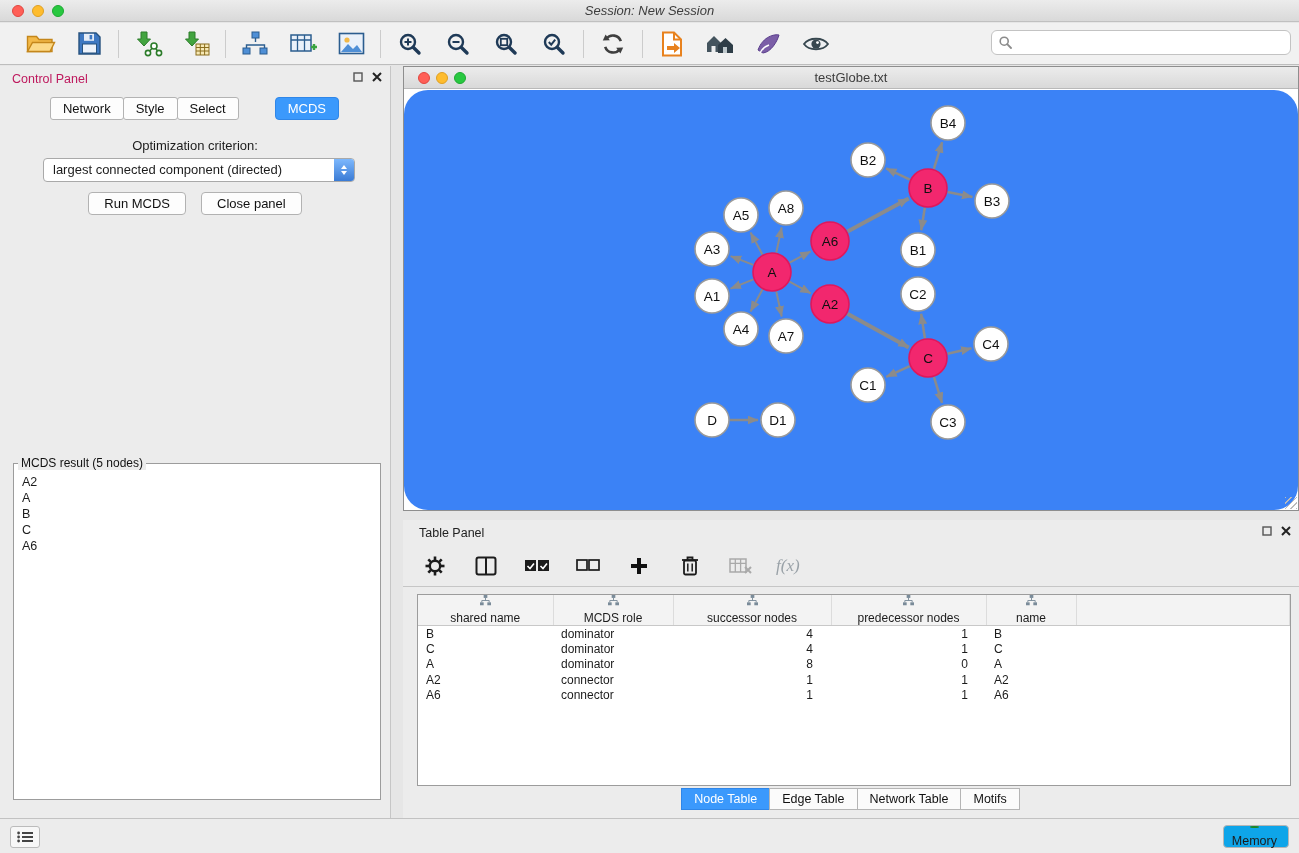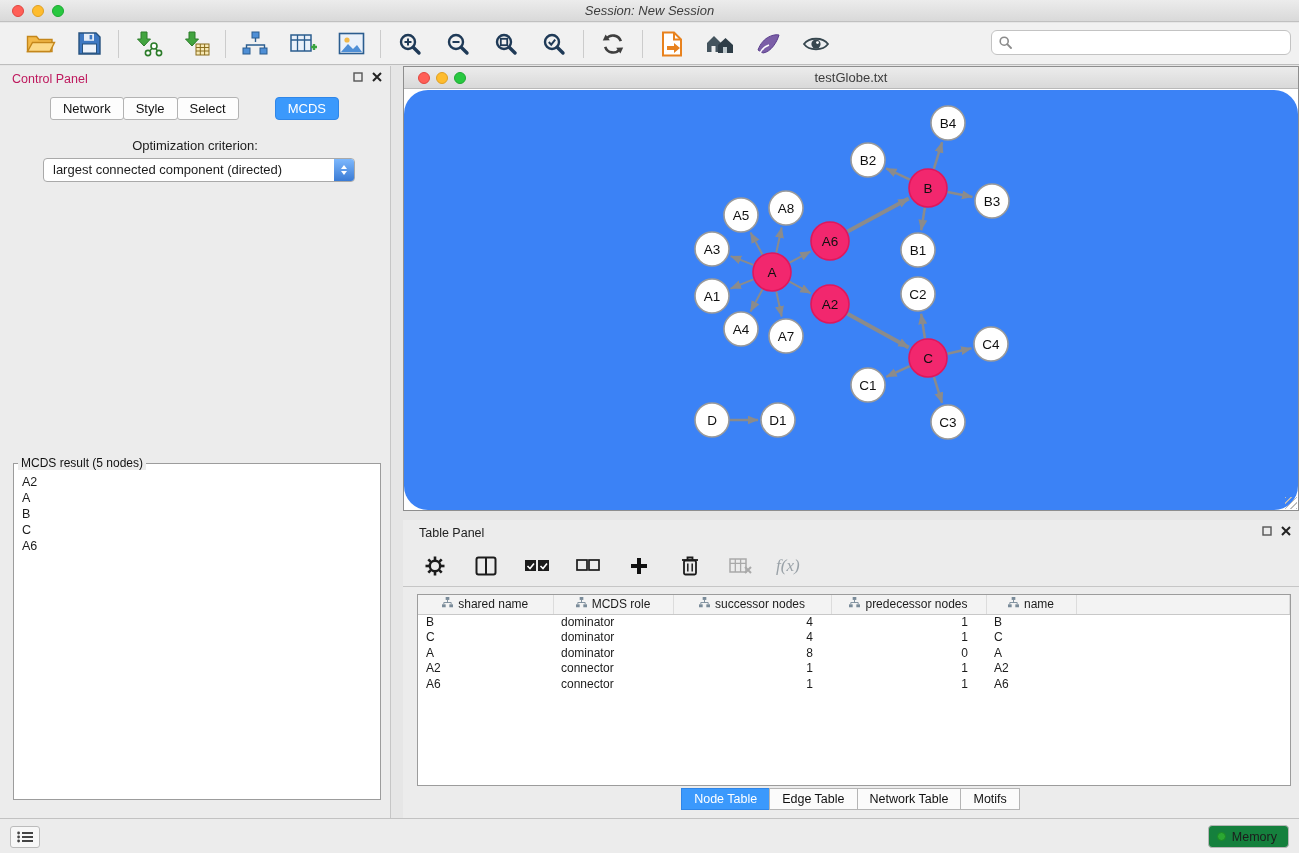--- a/index.html
+++ b/index.html
@@ -68,35 +68,35 @@
   .tp-header { height:25px; position:relative; }
   .tp-title { position:absolute; left:16px; top:6px; font-size:12.5px; color:#222; }
   .tp-toolbar { position:absolute; top:25px; left:0; right:0; height:42px; display:flex;
     align-items:center; gap:19px; padding-left:16px; border-bottom:1px solid #c6c6c6; }
   .fx-label { font-family:"Liberation Serif", serif; font-style:italic; font-size:17px; color:#9aa2a8; }
   .table-wrap { position:absolute; top:74px; left:14px; right:8px; height:192px;
     background:#fff; border:1px solid #9c9c9c; overflow:hidden; }
   table.node-table { width:100%; border-collapse:collapse; font-size:12px; table-layout:fixed; }
   .node-table th { background:#f3f3f3; border-right:1px solid #dcdcdc; border-bottom:1px solid #c8c8c8;
     font-weight:normal; height:19px; font-size:12px; white-space:nowrap; overflow:hidden; }
-  .node-table th .th-inner { display:flex; justify-content:center; gap:5px; }
+  .node-table th .th-inner { display:flex; align-items:center; justify-content:center; gap:5px;flex-direction:column; }
   .node-table td { padding:0 8px; height:15.5px; white-space:nowrap; overflow:hidden; }
   .node-table td.num { text-align:right; padding-right:18px; }
   .tp-tabs { position:absolute; top:268px; left:0; right:0; display:flex; justify-content:center; }
   .tp-tab { border:1px solid #b5b5b5; background:#fbfbfb; padding:3px 12px; font-size:12.5px;
     margin-left:-1px; border-radius:0; color:#111; }
   .tp-tab.active { background:#3b99fc; border-color:#2f86e8; color:#fff; }
   
   .statusbar { position:absolute; left:0; right:0; bottom:0; height:35px; background:#ececec;
     border-top:1px solid #c2c2c2; }
   .sb-left-btn { position:absolute; left:10px; top:7px; width:30px; height:22px; background:#f7f7f7;
     border:1px solid #bbbbbb; border-radius:3px; display:flex; align-items:center; justify-content:center; }
-  .memory-btn { position:absolute; right:10px; top:6px; height:23px; background:#15803d;
+  .memory-btn { position:absolute; right:10px; top:6px; height:23px; background:#0ea5e9;
     border:1px solid #b6b6b6; border-radius:4px; display:flex; align-items:center; gap:6px;
-    padding:0 11px 0 8px; font-size:12.5px; }
+    padding:0 11px 0 8px; font-size:12.5px;flex-direction:column; }
   .mem-dot { width:9px; height:9px; border-radius:50%; background:#2ba832; border:1px solid #1d8726; }
 </style>
 </head>
 <body>
 
 <div class="titlebar">
   <span class="traffic t-red"></span>
   <span class="traffic t-yellow"></span>
   <span class="traffic t-green"></span>
   <div class="title-text">Session: New Session</div>
@@ -263,20 +263,24 @@
     <div class="cp-tab">Select</div>
     <div class="cp-tab active">MCDS</div>
   </div>
   <div class="opt-label">Optimization criterion:</div>
   <div class="cp-dropdown">
     <span>largest connected component (directed)</span>
     <span class="stepper">
       <span class="arr-up"></span>
         <span class="arr-down"></span>
     </span>
+  </div>
+  <div class="cp-buttons">
+    <button class="btn">Run MCDS</button>
+    <button class="btn">Close panel</button>
   </div>
   <fieldset class="result-fieldset">
     <legend>MCDS result (5 nodes)</legend>
     <div class="result-list" id="result-list">
         <div class="result-item">A2</div>
         <div class="result-item">A</div>
         <div class="result-item">B</div>
         <div class="result-item">C</div>
         <div class="result-item">A6</div>
       </div>

